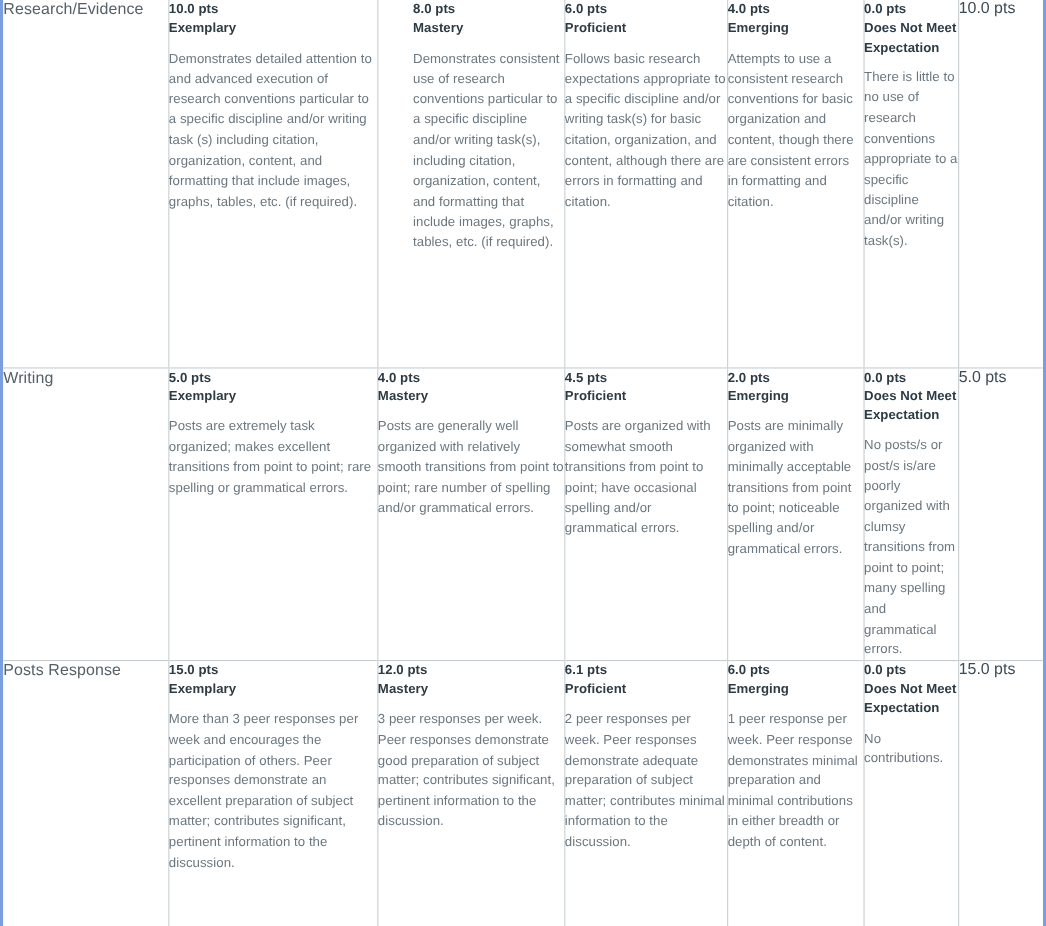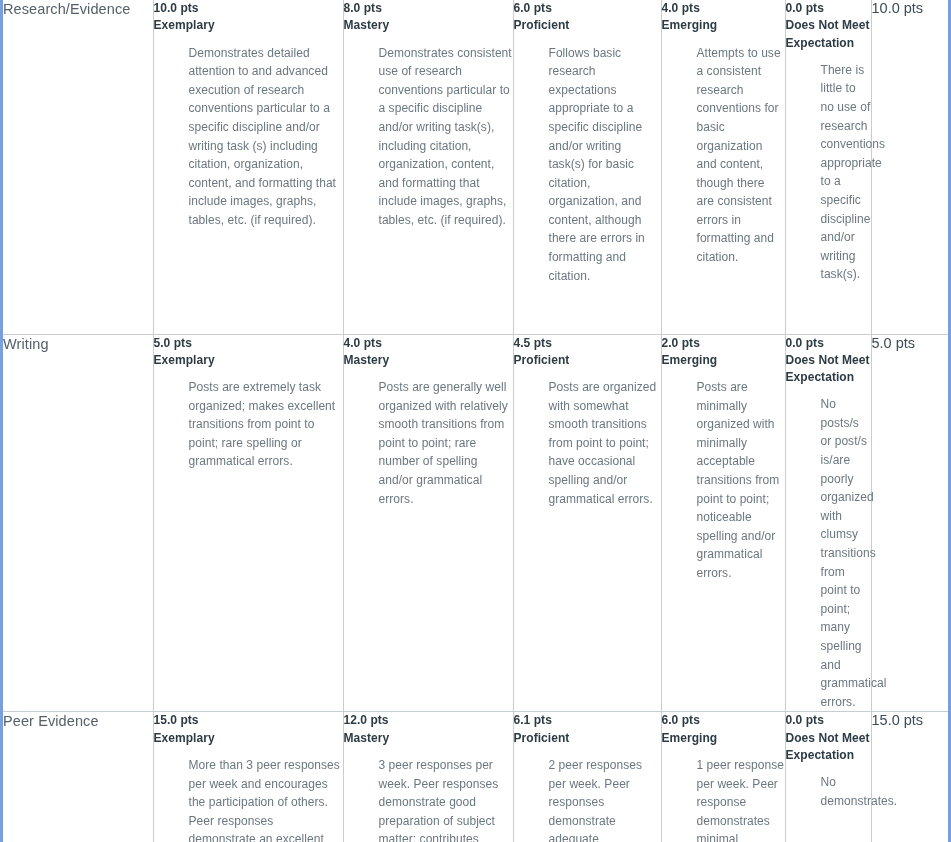--- a/index.html
+++ b/index.html
@@ -70,40 +70,39 @@
     color: #2d3b45;
     line-height: 1.44;
     margin-bottom: 9px;
     letter-spacing: 0.05px;
   }
   .rating-desc {
     font-size: 12px;
     color: #6b7780;
     line-height: 1.55;
     letter-spacing: 0.05px;
-    margin-left: 35px;
   }
 
   
   .total-cell {
     padding: 0 12px;
     vertical-align: middle;
     text-align: left;
   }
   .total-pts {
     font-size: 14.5px;
     color: #3b4b57;
     font-weight: 400;
     white-space: nowrap;
   }
 
   
   .r1 .c0 { width: 150px; }
   .r1 .c1 { width: 190px; }
-  .r1 .c2 { width: 170px; }
+  .r1 .c2 { width: 170px; padding-left: 32px; }
   .r1 .c3 { width: 148px; }
   .r1 .c4 { width: 124px; }
   .r1 .c5 { width: 86px;  }
   .r1 .c6 { width: 77px;  }
 
   
   .r2 .c0 { width: 150px; }
   .r2 .c1 { width: 132px; }
   .r2 .c2 { width: 154px; }
   .r2 .c3 { width: 142px; }
@@ -226,21 +225,21 @@
           <div class="rating-desc">No posts/s or post/s is/are poorly organized with clumsy transitions from point to point; many spelling and grammatical errors.</div>
         </td>
 
         <td class="c6 total-cell">
           <div class="total-pts">5.0 pts</div>
         </td>
       </tr>
 
       <tr class="r3 row-h3">
         <td class="c0 crit-cell">
-          <div class="crit-name">Peer Evidence</div>
+          <div class="crit-name">Posts Response</div>
         </td>
 
         <td class="c1 rating-cell">
           <div class="rating-head">
             <div>15.0 pts</div>
             <div>Exemplary</div>
           </div>
           <div class="rating-desc">More than 3 peer responses per week and encourages the participation of others. Peer responses demonstrate an excellent preparation of subject matter; contributes significant, pertinent information to the discussion.</div>
         </td>
 
@@ -266,21 +265,21 @@
             <div>Emerging</div>
           </div>
           <div class="rating-desc">1 peer response per week. Peer response demonstrates minimal preparation and minimal contributions in either breadth or depth of content.</div>
         </td>
 
         <td class="c5 rating-cell">
           <div class="rating-head">
             <div>0.0 pts</div>
             <div>Does Not Meet Expectation</div>
           </div>
-          <div class="rating-desc">No demonstrates.</div>
+          <div class="rating-desc">No contributions.</div>
         </td>
 
         <td class="c6 total-cell">
           <div class="total-pts">15.0 pts</div>
         </td>
       </tr>
 
     </tbody>
   </table>
 </div>

